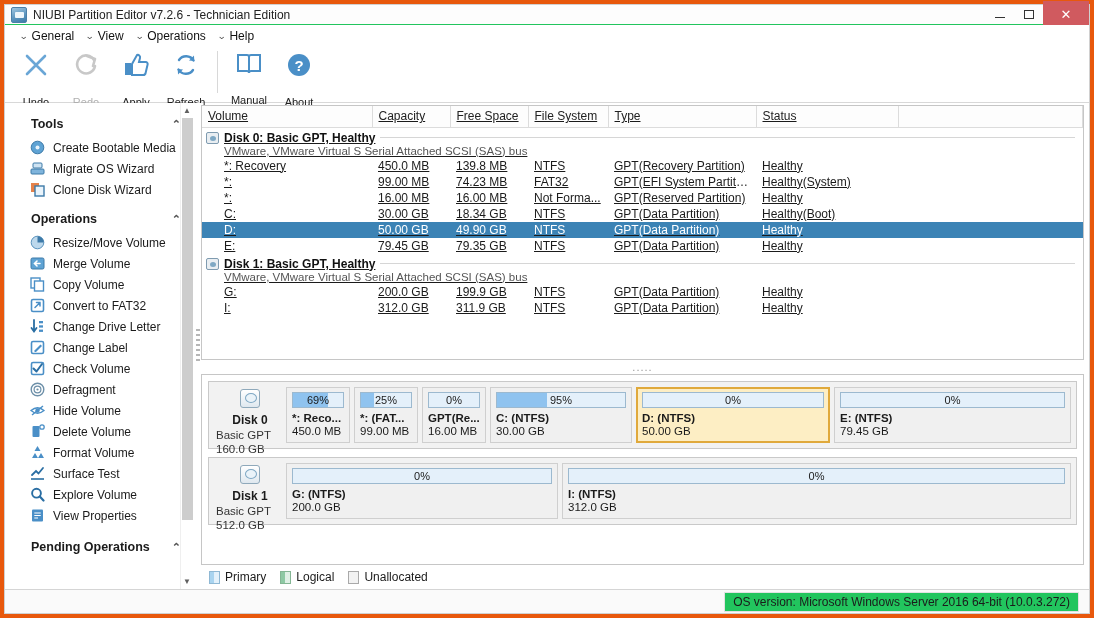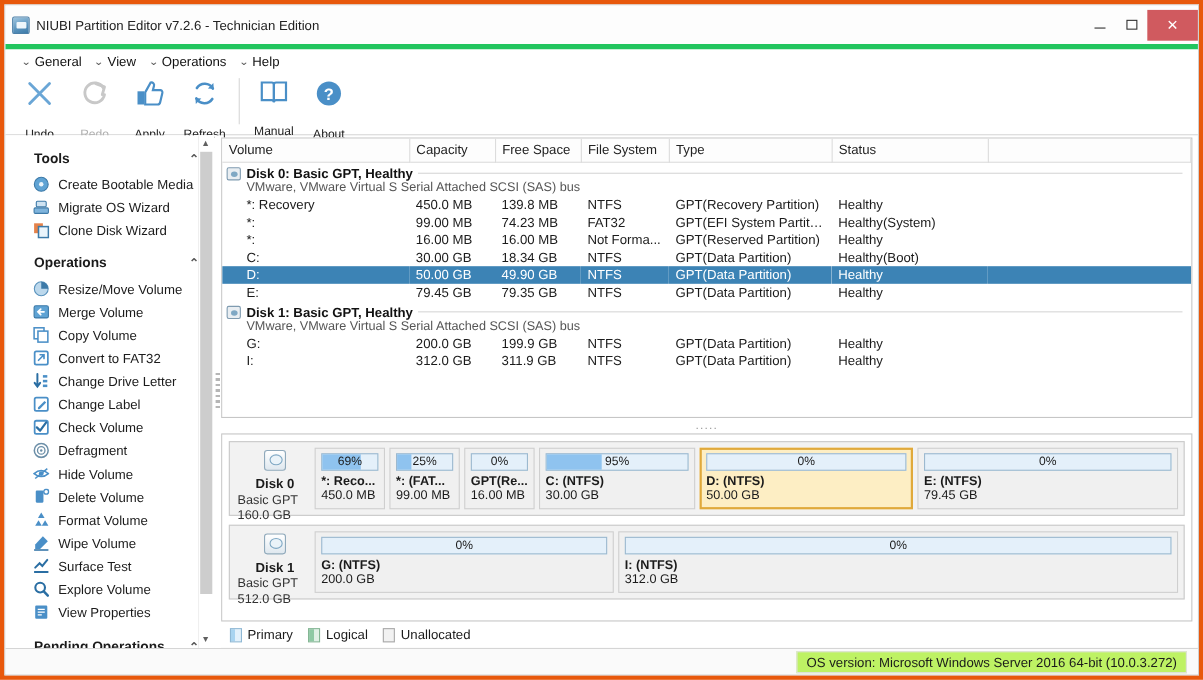--- a/index.html
+++ b/index.html
@@ -15,23 +15,23 @@
   .window {
     position:absolute; left:4px; top:4px;
     width:1086px; height:610px;
     background:#ffffff;
     border:1px solid #d0d0d0;
     display:flex; flex-direction:column;
   }
 
   
   .titlebar {
-    height:40px; background:#fdfdfd;
+    height:20px; background:#fdfdfd;
     display:flex; align-items:center;
-    border-bottom:5px solid #22c55e;
+    border-bottom:1px solid #22c55e;
     flex:none;
   }
   .title-icon {
     width:16px; height:16px; margin-left:6px; margin-right:6px;
     background:linear-gradient(160deg,#9fc6e0 0%,#5a93bd 60%,#3d7aa8 100%);
     border:1px solid #4b7fa8; border-radius:2px;
     position:relative;
   }
   .title-icon:after{
     content:""; position:absolute; left:3px; top:4px; width:9px; height:6px;
@@ -113,21 +113,21 @@
 
   
   .right {
     flex:1; display:flex; flex-direction:column; min-width:0;
     padding:2px 5px 0 0;
   }
   .table-box {
     border:1px solid #c6c6c6; background:#fff;
     height:255px; overflow:hidden; flex:none;
   }
-  table.vol { width:100%; border-collapse:collapse; table-layout:fixed; }
+  table.vol { width:100%; border-collapse:collapse; table-layout:fixed;text-decoration:underline; }
   table.vol th {
     font-weight:normal; font-size:12px; text-align:left;
     background:#fdfdfd; border-right:1px solid #dcdcdc; border-bottom:1px solid #dcdcdc;
     padding:3px 6px; height:21px; color:#222;
   }
   table.vol td {
     font-size:12px; padding:1px 6px; height:16px; color:#1b1b1b; white-space:nowrap;
     overflow:hidden; text-overflow:ellipsis;
   }
   tr.diskrow td { padding:0; }
@@ -194,21 +194,21 @@
   .lg { display:flex; align-items:center; gap:5px; font-size:12px; }
   .sw { width:11px; height:13px; border:1px solid #a9a9a9; }
   .sw.primary { background:linear-gradient(90deg,#a9d4f0 0 45%, #e3f1fb 45% 100%); border-color:#8fb8d4;}
   .sw.logical { background:linear-gradient(90deg,#8ec9a4 0 45%, #dff0e5 45% 100%); border-color:#84b694;}
   .sw.unalloc { background:#f2f2f2; }
   .statusbar {
     height:24px; border-top:1px solid #d5d5d5; background:#fafafa;
     display:flex; align-items:center; justify-content:flex-end;
     padding-right:10px; font-size:12px; color:#1b1b1b; flex:none;
   }
-  .status-cell { border:1px solid #e2e2e2; padding:2px 8px; background:#bef264; }
+  .status-cell { border:1px solid #e2e2e2; padding:2px 8px; background:#22c55e; }
 </style>
 </head>
 <body>
 
 <div class="window">
 
   <div class="titlebar">
     <div class="title-icon"></div>
     <div class="title-text">NIUBI Partition Editor v7.2.6 - Technician Edition</div>
     <div class="win-btns">
@@ -440,29 +440,20 @@
       </div>
       <div class="side-item">
         <span class="side-ico">
           <svg width="15" height="15" viewBox="0 0 15 15">
               <path d="M7.5 1 L10.5 6 H4.5 Z" fill="#4a8fc7"></path>
               <path d="M2 13 L5 8 L8 13 Z" fill="#4a8fc7"></path>
               <path d="M8 13 L11 8 L14 13 Z" fill="#4a8fc7"></path>
             </svg>
         </span>
         <span>Format Volume</span>
-      </div>
-      <div class="side-item">
-        <span class="side-ico">
-          <svg width="15" height="15" viewBox="0 0 15 15">
-              <path d="M9 1.5 L13.5 6 L6.5 13 H2 L2 9 Z" fill="#4a8fc7"></path>
-              <path d="M1 14 H14" stroke="#2a6ea3" stroke-width="1.4"></path>
-            </svg>
-        </span>
-        <span>Wipe Volume</span>
       </div>
       <div class="side-item">
         <span class="side-ico">
           <svg width="15" height="15" viewBox="0 0 15 15">
               <path d="M2 9 L6 5 L8.5 7.5 L13 2" stroke="#2a6ea3" stroke-width="1.8" fill="none" stroke-linecap="round"></path>
               <path d="M1 13 H14" stroke="#2a6ea3" stroke-width="1.6"></path>
             </svg>
         </span>
         <span>Surface Test</span>
       </div>

